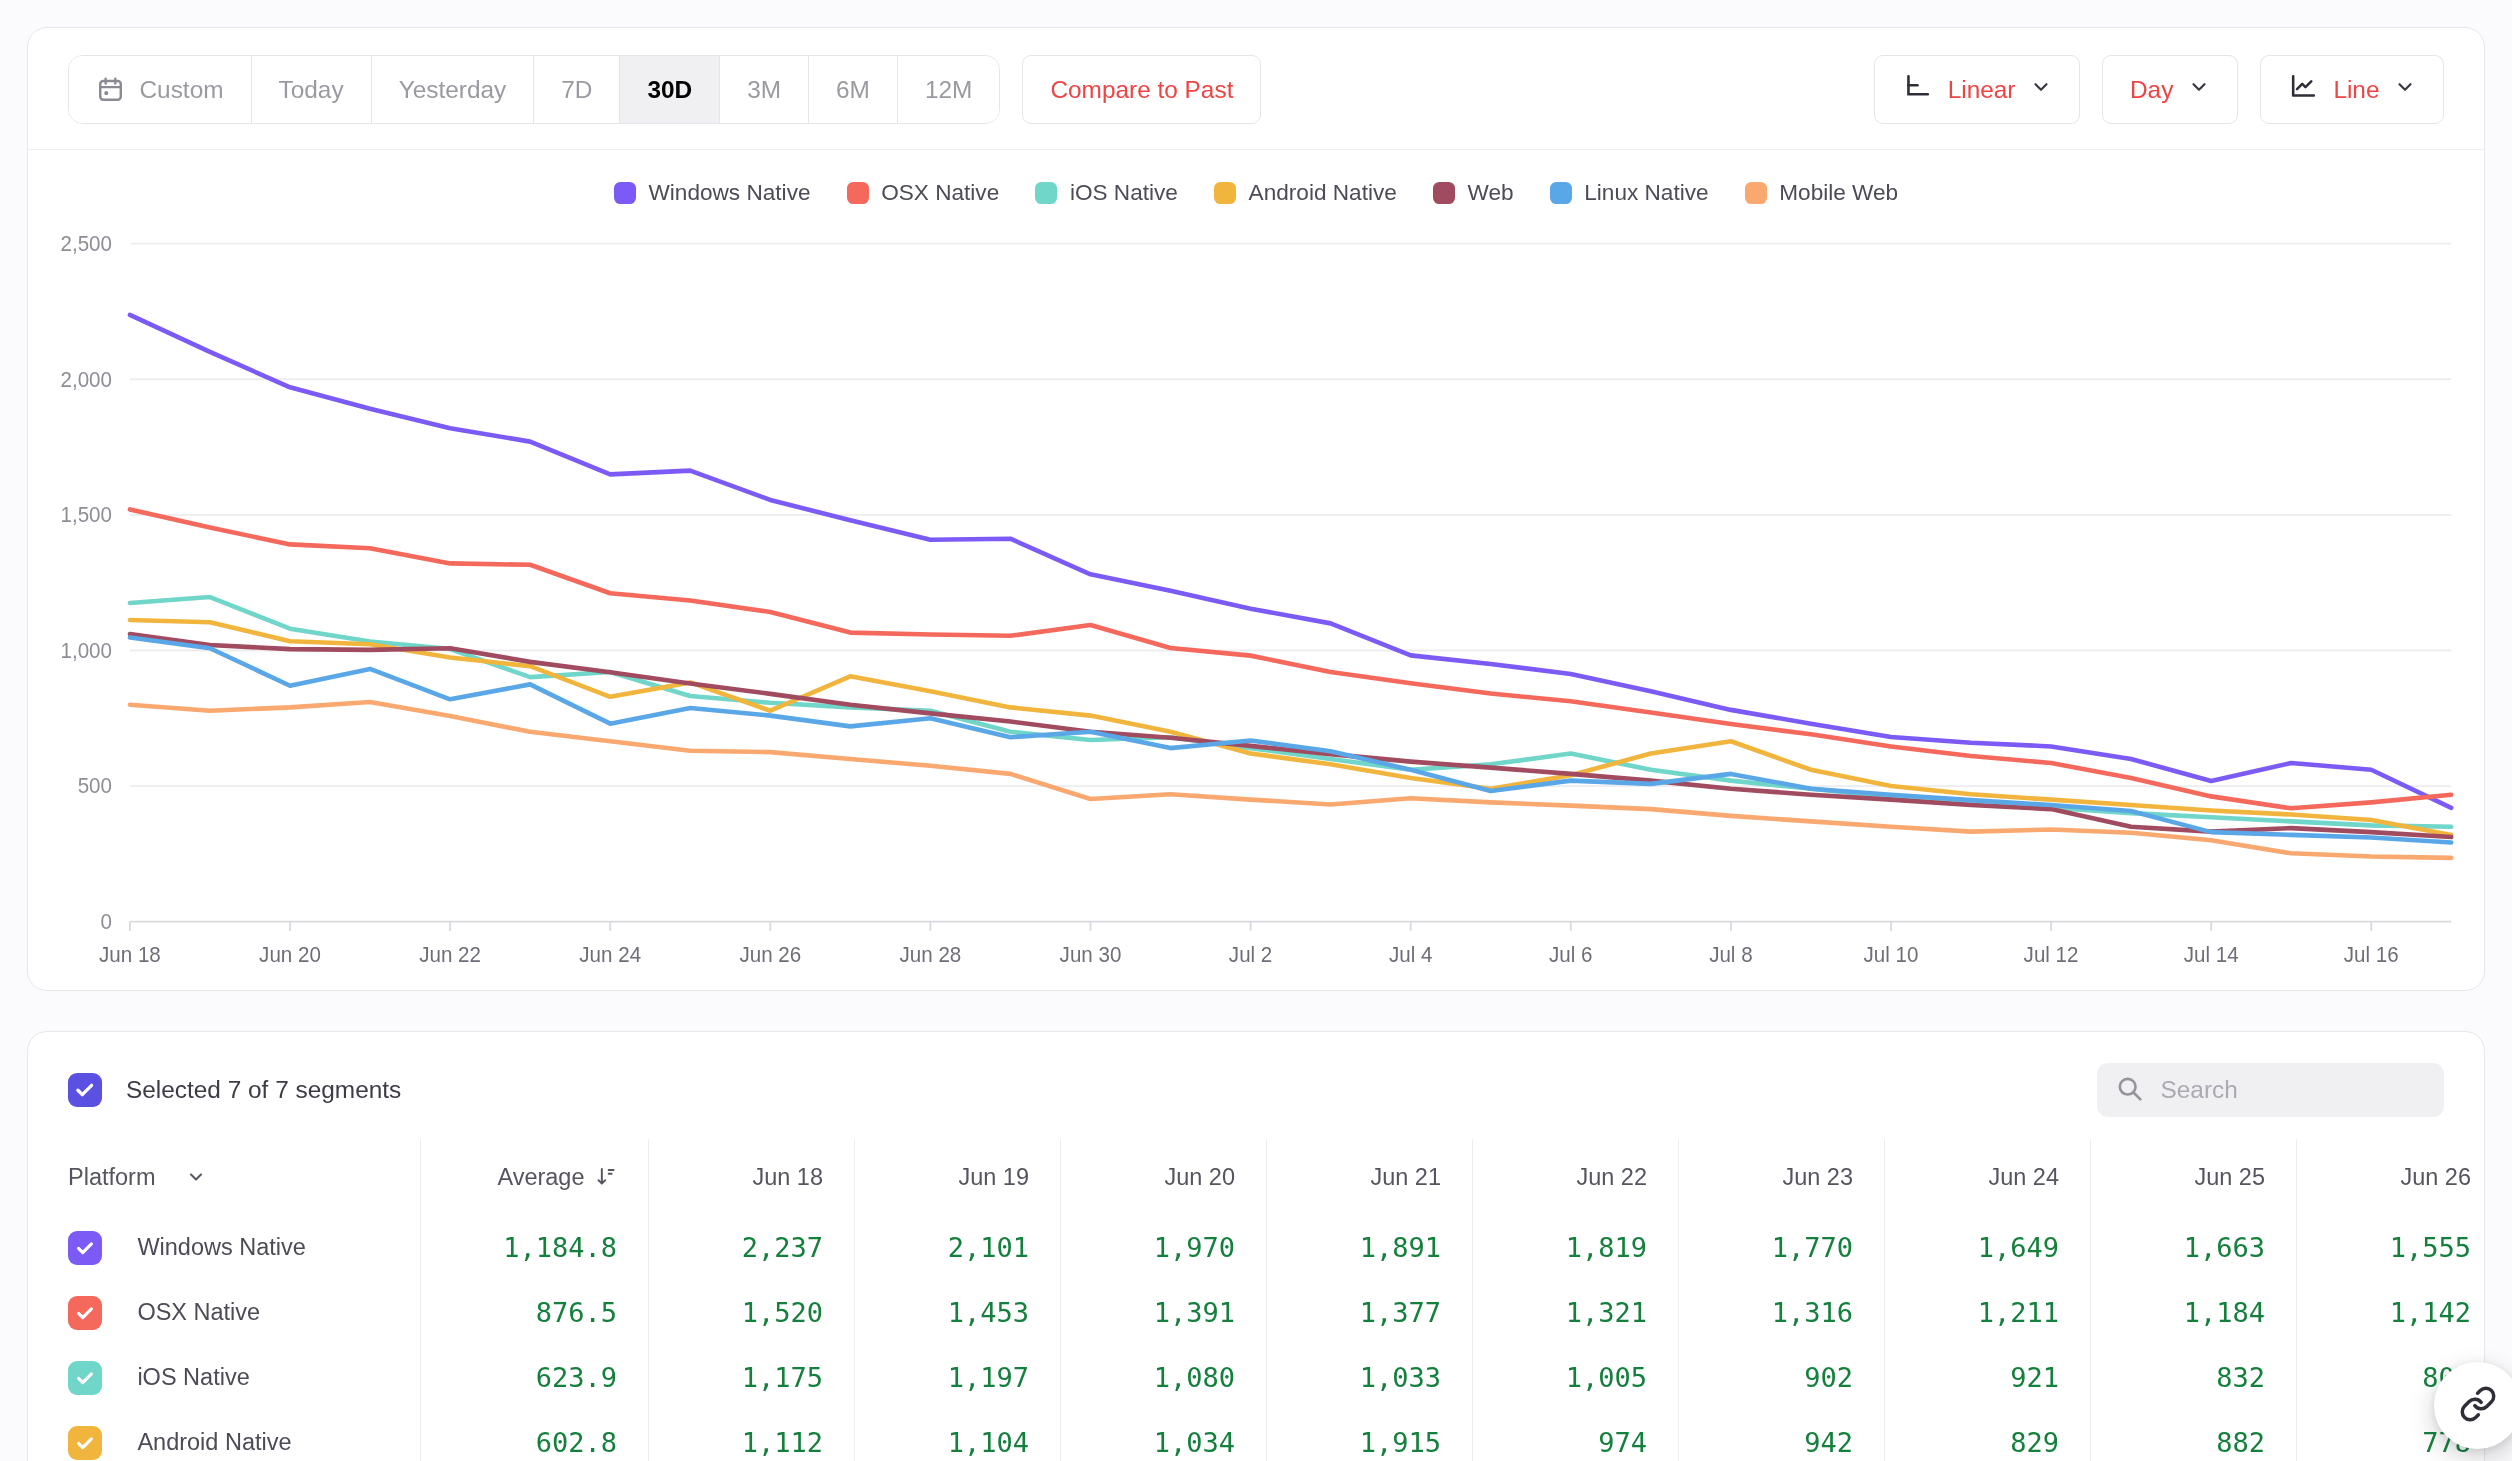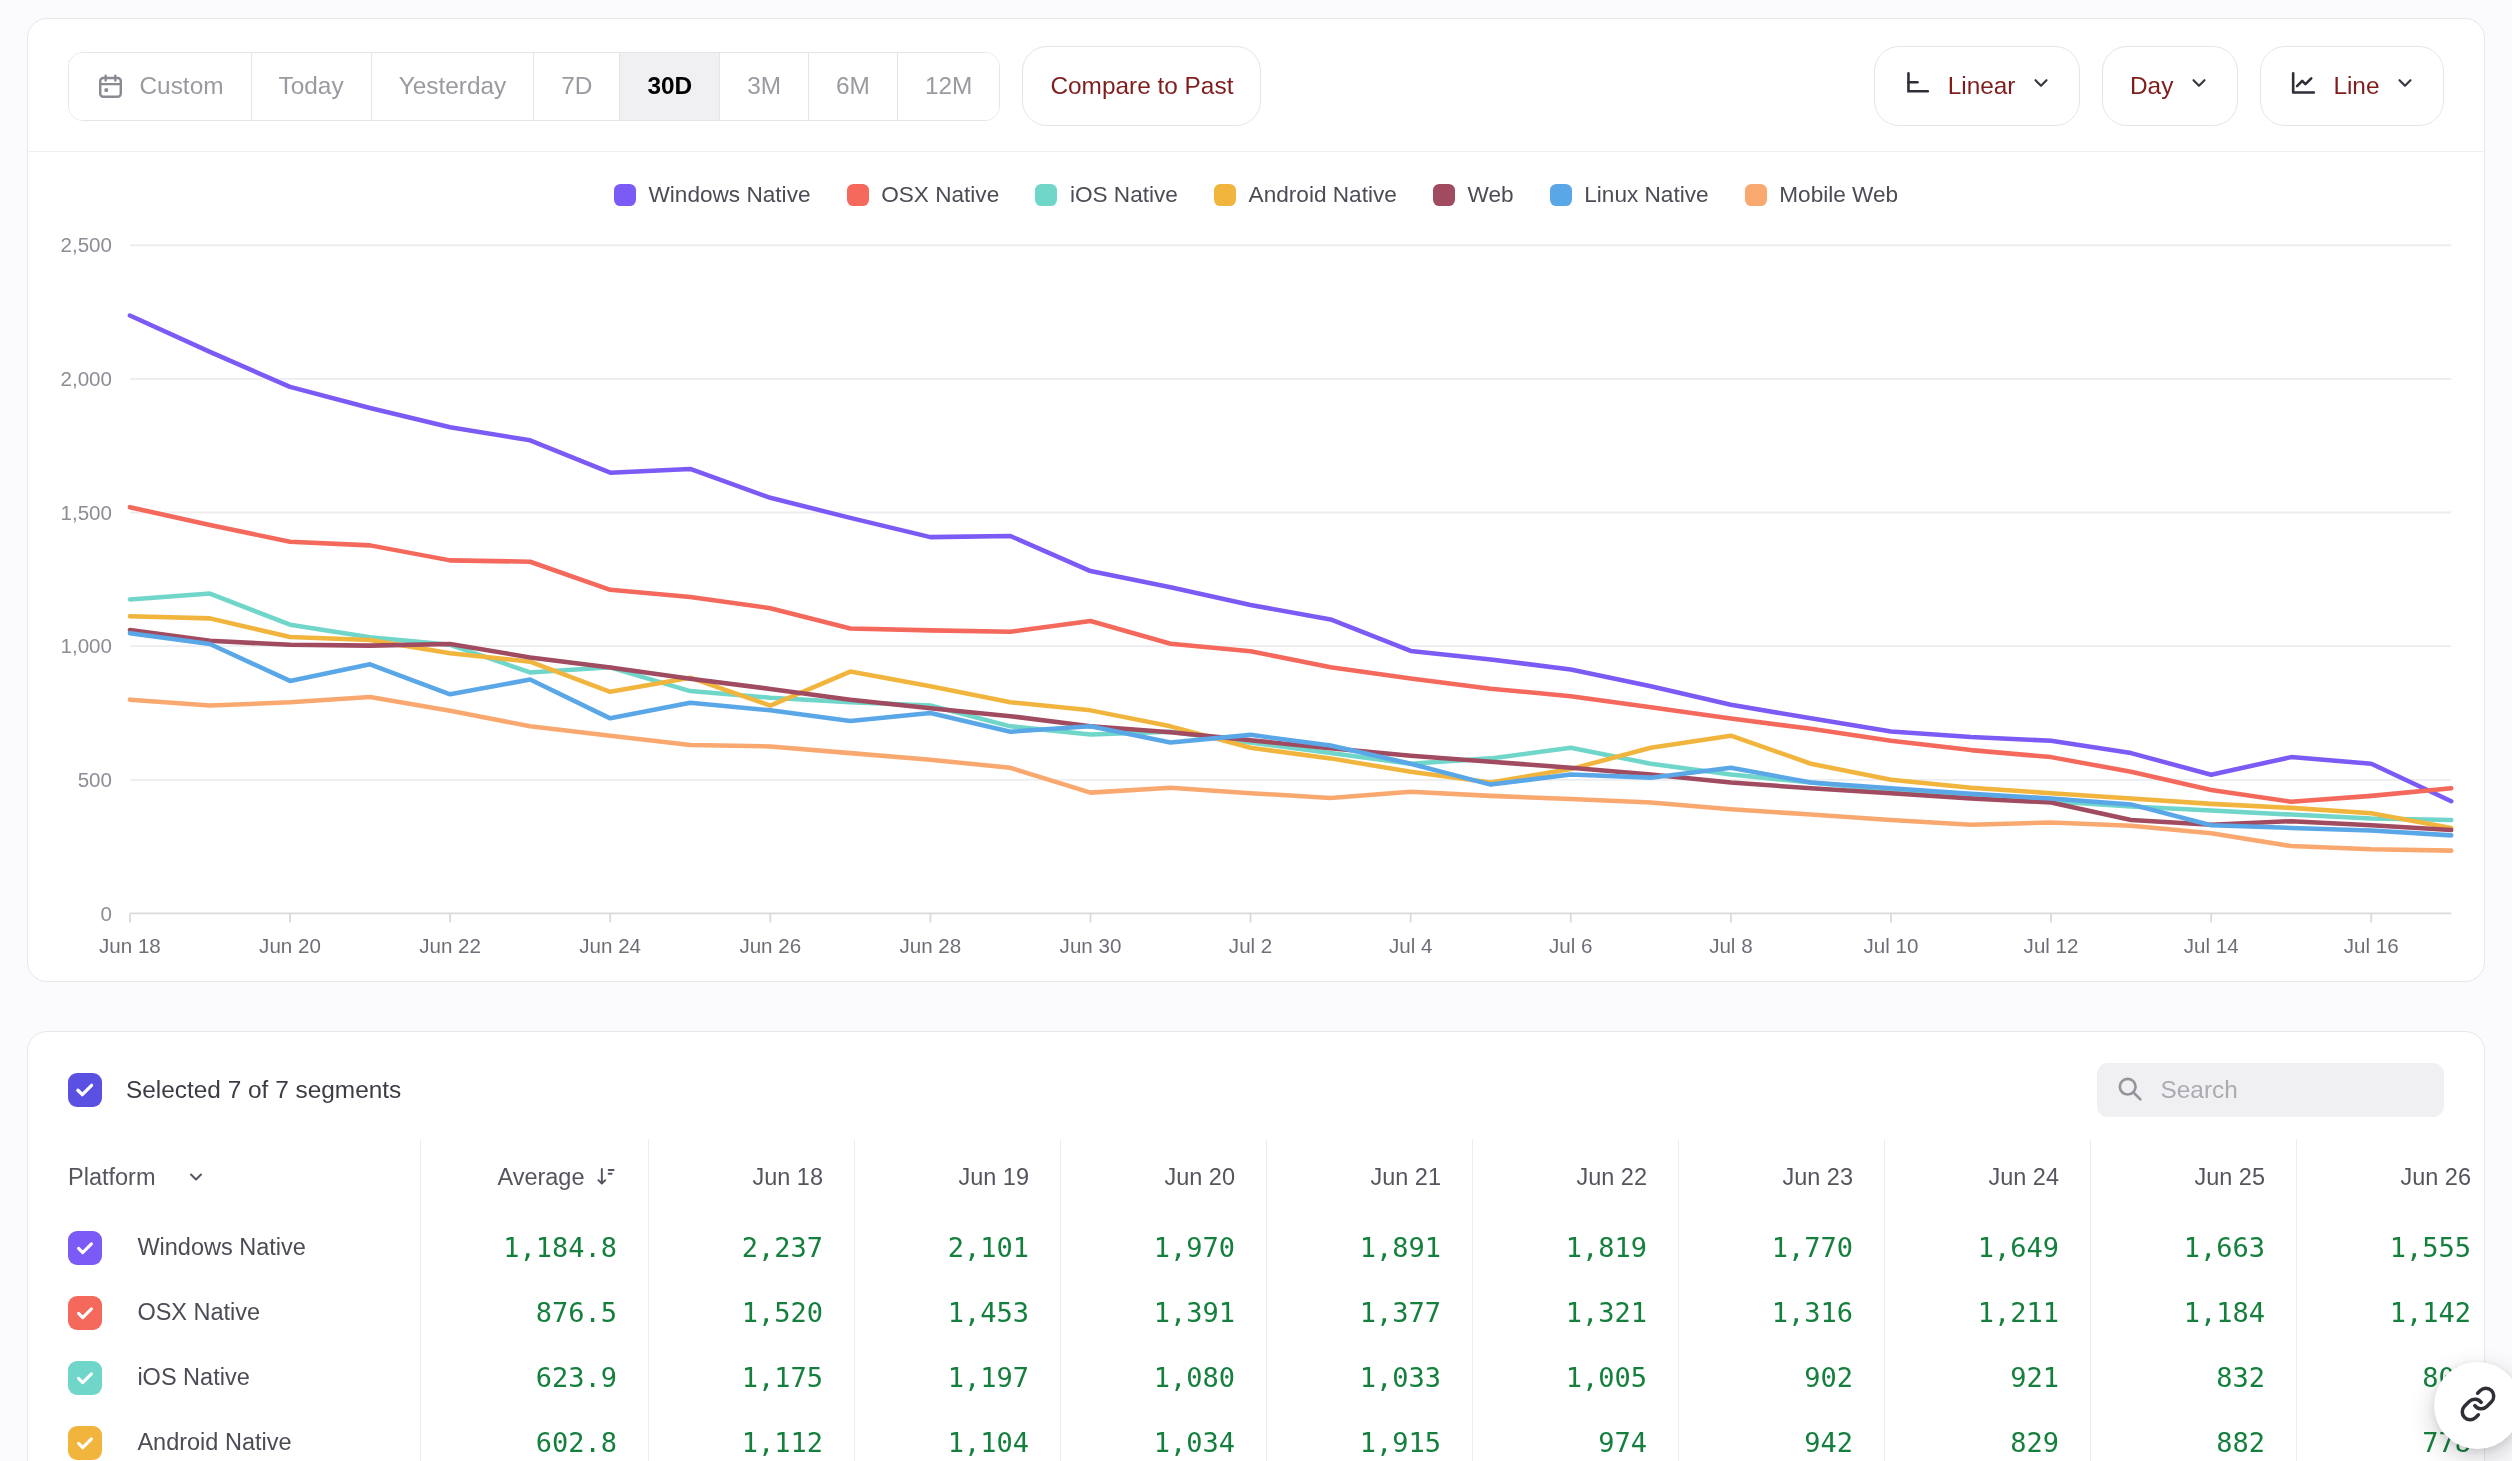--- a/index.html
+++ b/index.html
@@ -5,43 +5,43 @@
   html,body{margin:0;padding:0}
   body{
     width:2512px;height:1461px;position:relative;overflow:hidden;
     background:#fbfbfd;font-family:"Liberation Sans",sans-serif;
     -webkit-font-smoothing:antialiased;
   }
   .card{
     position:absolute;left:27px;width:2458px;background:#ffffff;
     border:1.8px solid #e7e7eb;border-radius:20px;box-sizing:border-box;overflow:hidden;
   }
-  .chart-card{top:18px;height:964px;display:flex;flex-direction:column}
+  .chart-card{top:27px;height:964px;display:flex;flex-direction:column}
   .table-card{top:1031px;height:543px}
 
   
   .toolbar{
     display:flex;align-items:center;justify-content:space-between;
     padding:27px 40px 25px 40px;border-bottom:1.8px solid #efeff2;flex:none;
   }
   .toolbar-left,.toolbar-right{display:flex;align-items:center;gap:22px}
   .seg-control{
     display:flex;align-items:stretch;border:1.8px solid #e5e5e9;border-radius:14.5px;
     overflow:hidden;background:#fff;height:69px;box-sizing:border-box;
   }
   .seg{
     display:flex;align-items:center;gap:14.5px;padding:0 27px;border:0;background:#fff;
     font-family:inherit;font-size:24.4px;color:#9a9aa1;cursor:pointer;white-space:nowrap;
   }
   .seg + .seg{border-left:1.8px solid #e5e5e9}
   .seg.active{background:#f0f0f3;color:#000000;font-weight:700}
   .btn{
-    display:inline-flex;align-items:center;gap:14.5px;height:80px;padding:0 27px;
-    background:#fff;border:1.8px solid #e5e5e9;border-radius:25px;cursor:pointer;
-    font-family:inherit;font-size:24.4px;font-weight:500;color:#7f1d1d;white-space:nowrap;
+    display:inline-flex;align-items:center;gap:14.5px;height:69px;padding:0 27px;
+    background:#fff;border:1.8px solid #e5e5e9;border-radius:9px;cursor:pointer;
+    font-family:inherit;font-size:24.4px;font-weight:500;color:#ef4444;white-space:nowrap;
     box-sizing:border-box;
   }
   .btn svg{flex:none}
 
   
   .legend{
     display:flex;align-items:center;justify-content:center;gap:36px;
     margin-top:25px;height:36px;flex:none;
   }
   .legend-item{display:flex;align-items:center;gap:12.7px}

